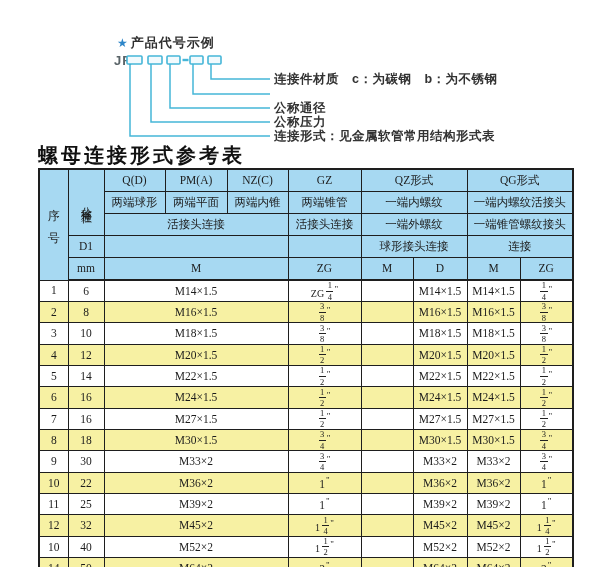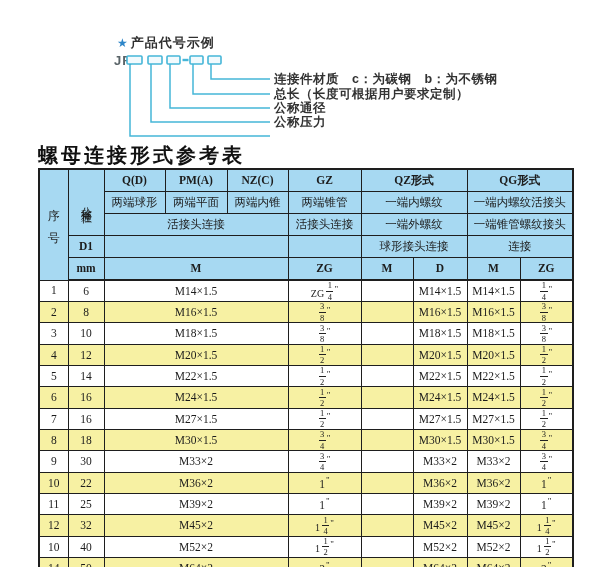--- a/index.html
+++ b/index.html
@@ -28,21 +28,21 @@
   table.ref td{border:1px solid #1e1e1e;text-align:center;vertical-align:middle;padding:0 1px;
        font-size:11.5px;line-height:1.1;overflow:hidden;}
   thead td{background:#a7d9f2;height:21px;}
   thead tr:last-child td{border-bottom-width:2px;}
   tbody tr{height:21.35px;}
   tbody tr.alt td{background:#f7f1a3;}
   td.bl2{border-left-width:2px;}
   .vtext{display:inline-block;writing-mode:vertical-lr;text-orientation:upright;line-height:1;}
   .vt-seq{letter-spacing:24px;font-size:12px;}
   .vt-dn{letter-spacing:2px;font-size:11px;}
-  .lat{font-size:12px;font-weight:bold;}
+  .lat{font-size:12px;}
 
   .frac{display:inline-block;vertical-align:-3px;text-align:center;line-height:1;font-size:8.5px;}
   .frac .fn{display:block;border-bottom:1px solid #222;padding:0 1.5px 1px;}
   .frac .fd{display:block;padding-top:1px;}
   .inch{font-size:9px;vertical-align:5px;margin-left:1px;}
   .zgpre{font-size:10px;margin-right:2px;}
 </style>
 </head>
 <body>
 
@@ -65,23 +65,23 @@
     <g stroke="#45b6d8" stroke-width="1.5" fill="none">
       <polyline points="101,12 101,27 160,27"></polyline>
       <polyline points="83,12 83,42 160,42"></polyline>
       <polyline points="60,12 60,56 160,56"></polyline>
       <polyline points="41,12 41,70 160,70"></polyline>
       <polyline points="20,12 20,84 160,84"></polyline>
     </g>
   </svg>
 
   <div class="callout" style="top:56px">连接件材质　c：为碳钢　b：为不锈钢</div>
-  <div class="callout" style="top:71px">总长（长度可根据用户要求定制）</div>
   <div class="callout" style="top:85px">公称通径</div>
   <div class="callout" style="top:99px">公称压力</div>
+  <div class="callout" style="top:113px">连接形式：见金属软管常用结构形式表</div>
 
   <div class="table-title">螺母连接形式参考表</div>
 
   <table class="ref">
     <colgroup>
       <col style="width:29px">
         <col style="width:36px">
         <col style="width:61px">
         <col style="width:62px">
       <col style="width:61px">

